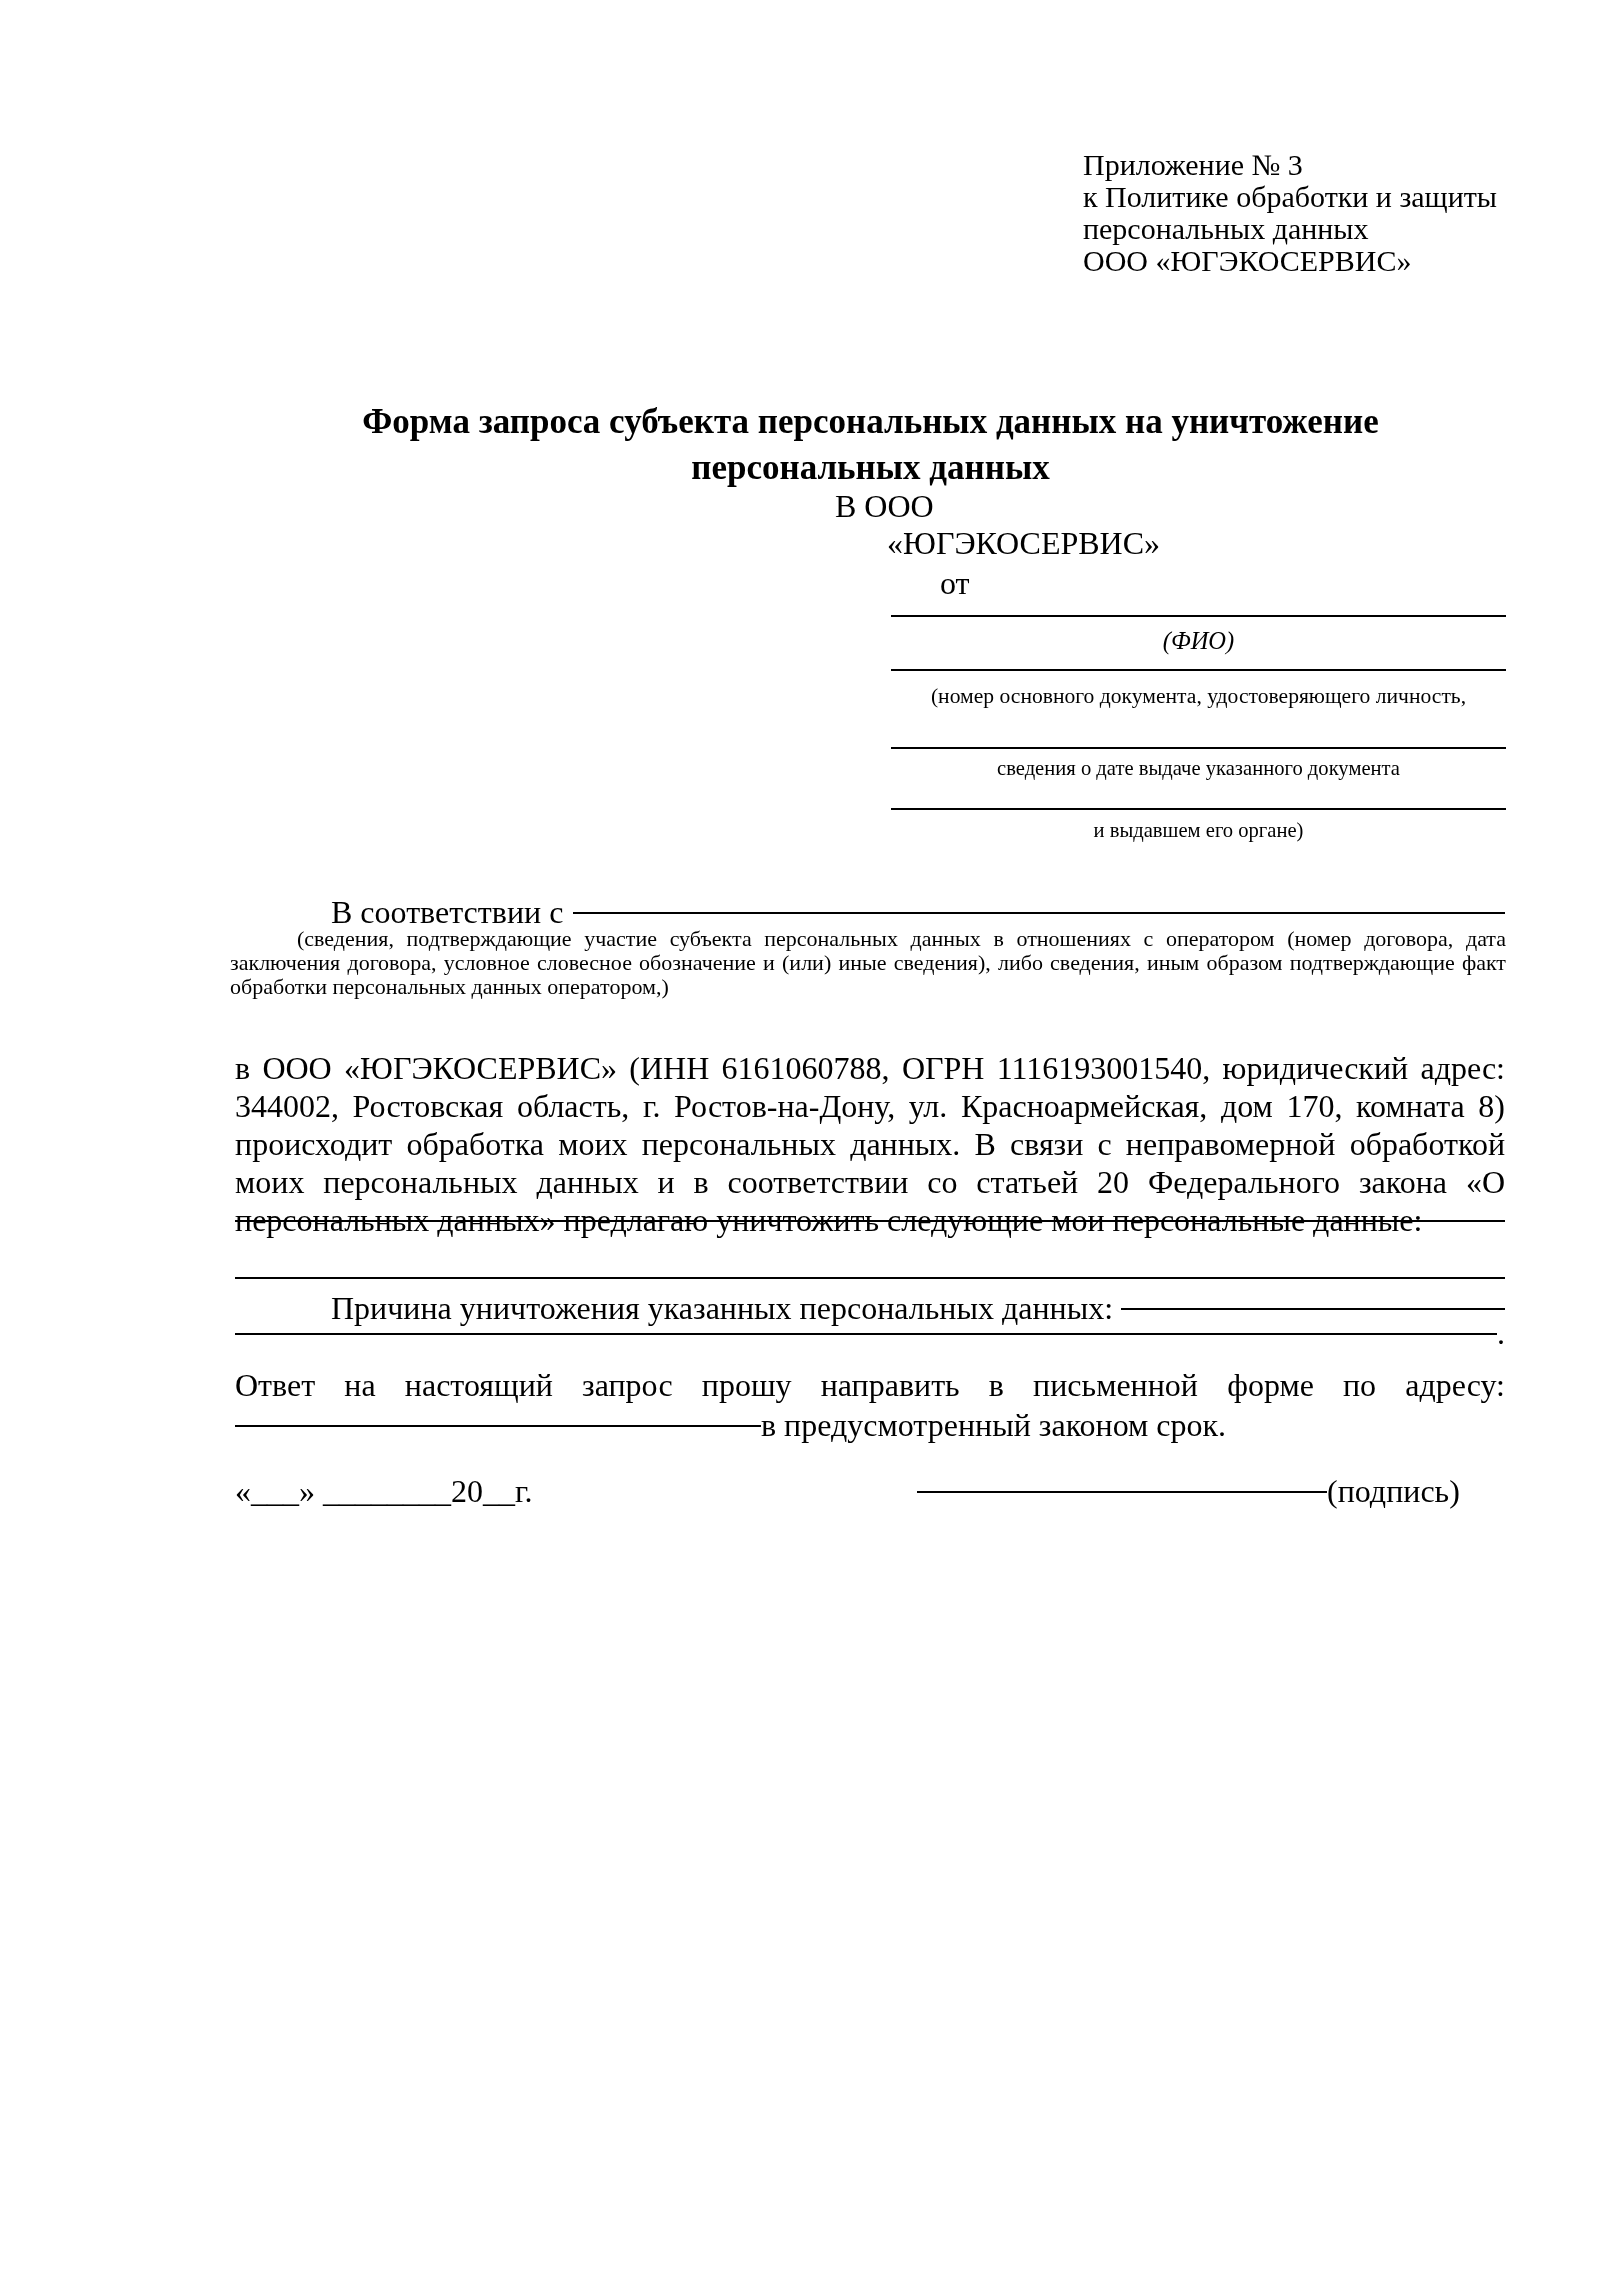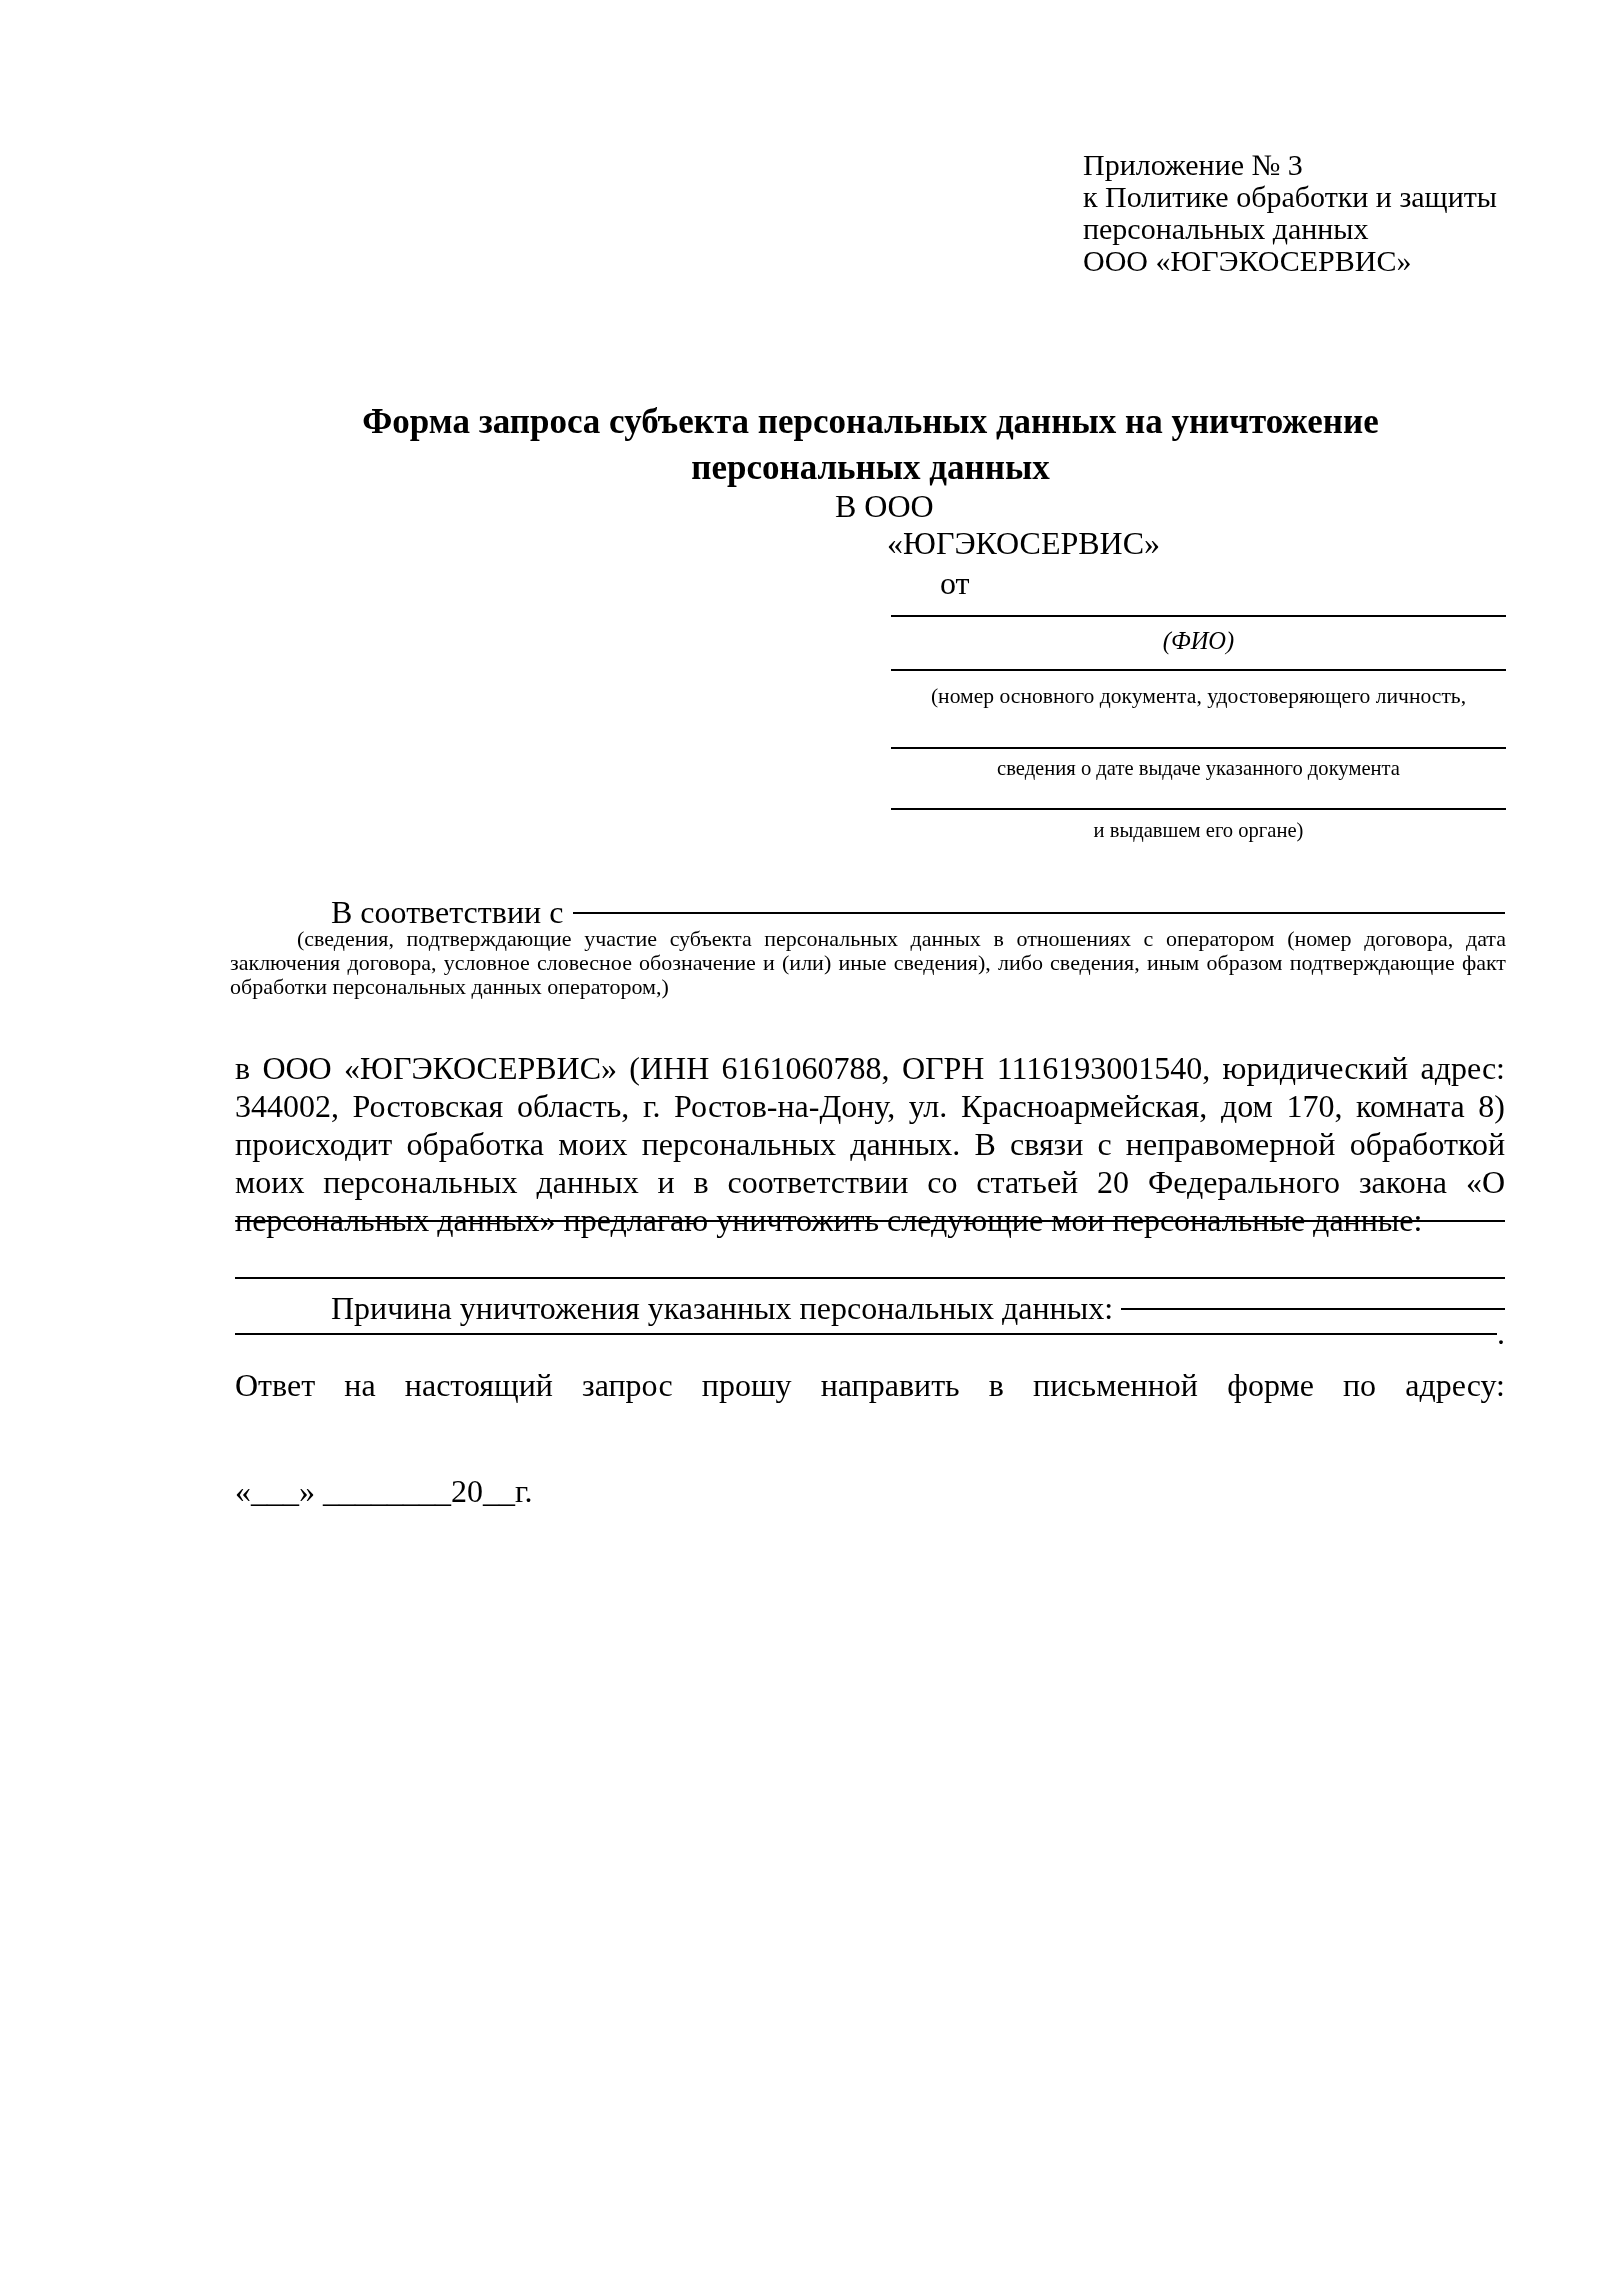--- a/index.html
+++ b/index.html
@@ -80,17 +80,25 @@
     <span class="indent-spacer"></span>
     <span class="body-text" style="white-space:nowrap;padding-right:7.8px;">Причина уничтожения указанных персональных данных:</span>
     <span class="fill-line"></span>
   </div>
   <div class="row" style="left:235px;top:1315px;width:1270px;height:37px;">
     <span class="fill-line"></span>
     <span class="body-text">.</span>
   </div>
 
   <div class="abs one-line-justified" style="left:235px;top:1366px;width:1270px;">Ответ на настоящий запрос прошу направить в письменной форме по адресу:</div>
+  <div class="row" style="left:235px;top:1406px;width:1270px;height:39px;">
+    <span class="fill-line" style="flex:0 0 526px;"></span>
+    <span class="body-text" style="white-space:nowrap;">в предусмотренный законом срок.</span>
+  </div>
 
   <div class="abs body-text" style="left:235px;top:1472px;line-height:39px;">«___» ________20__г.</div>
+  <div class="row" style="left:917px;top:1472px;height:39px;">
+    <span class="fill-line" style="flex:0 0 410px;"></span>
+    <span class="body-text" style="white-space:nowrap;">(подпись)</span>
+  </div>
 
 </div>
 
 
 </body></html>

